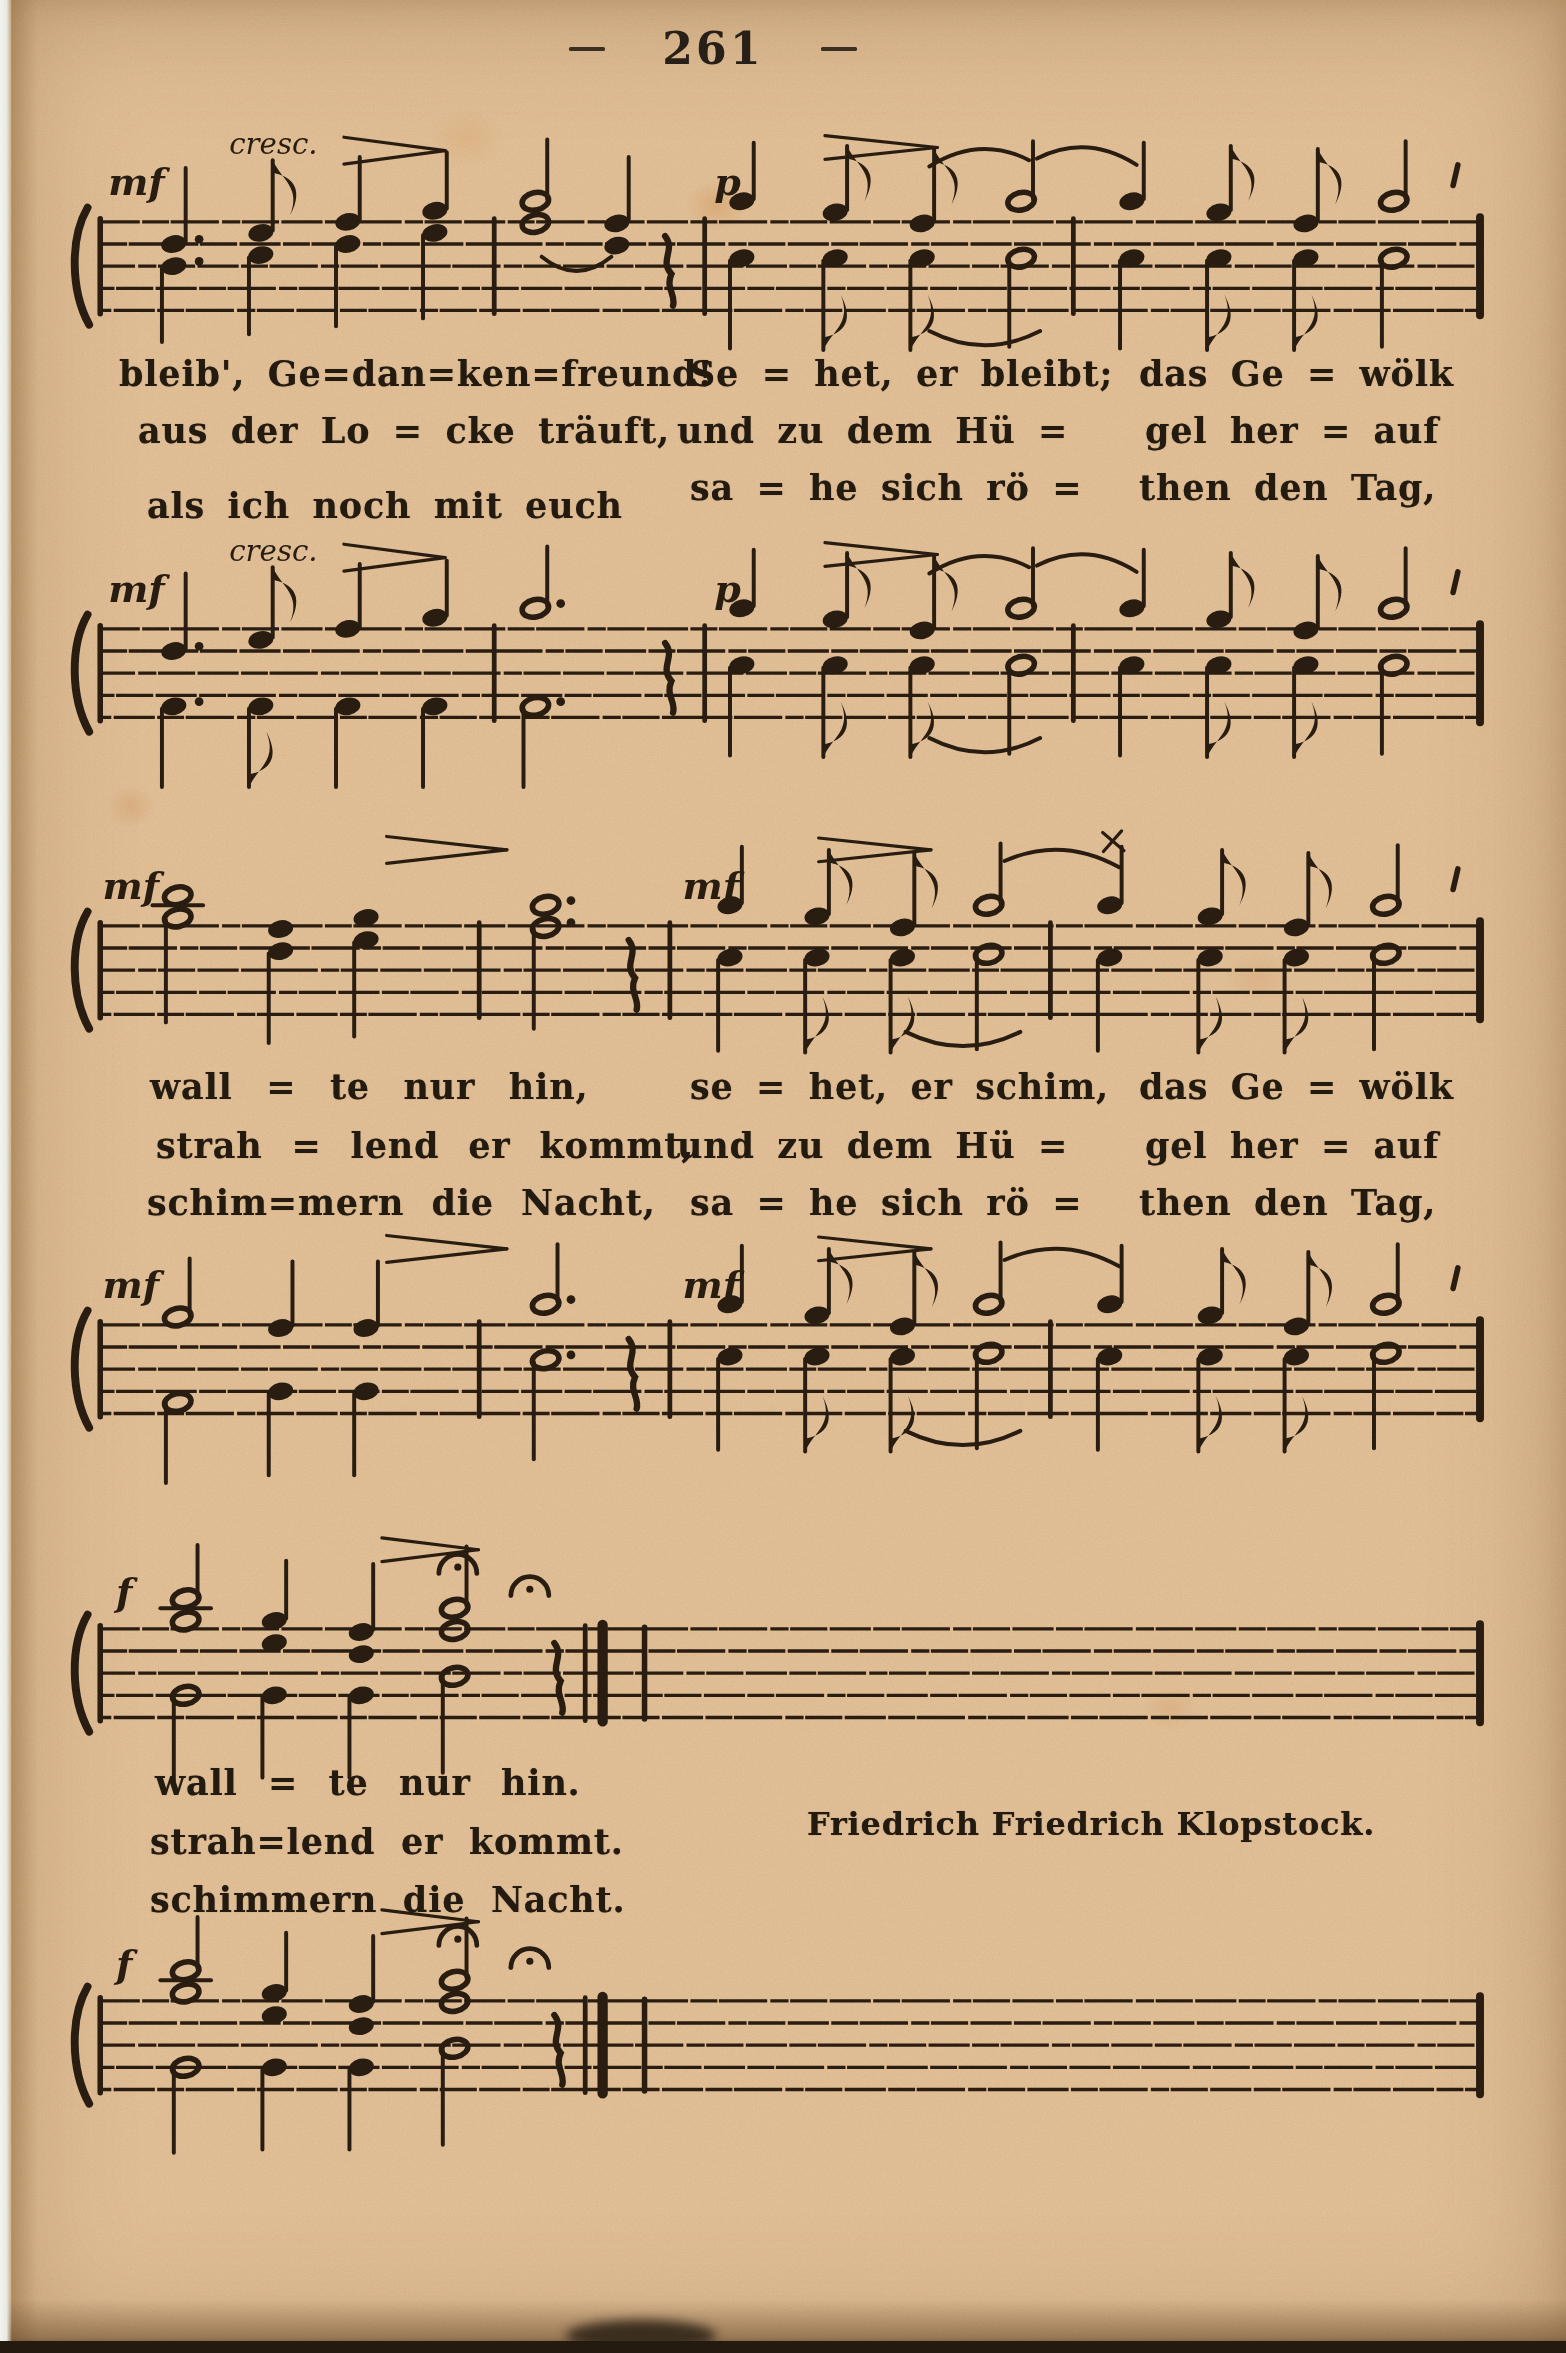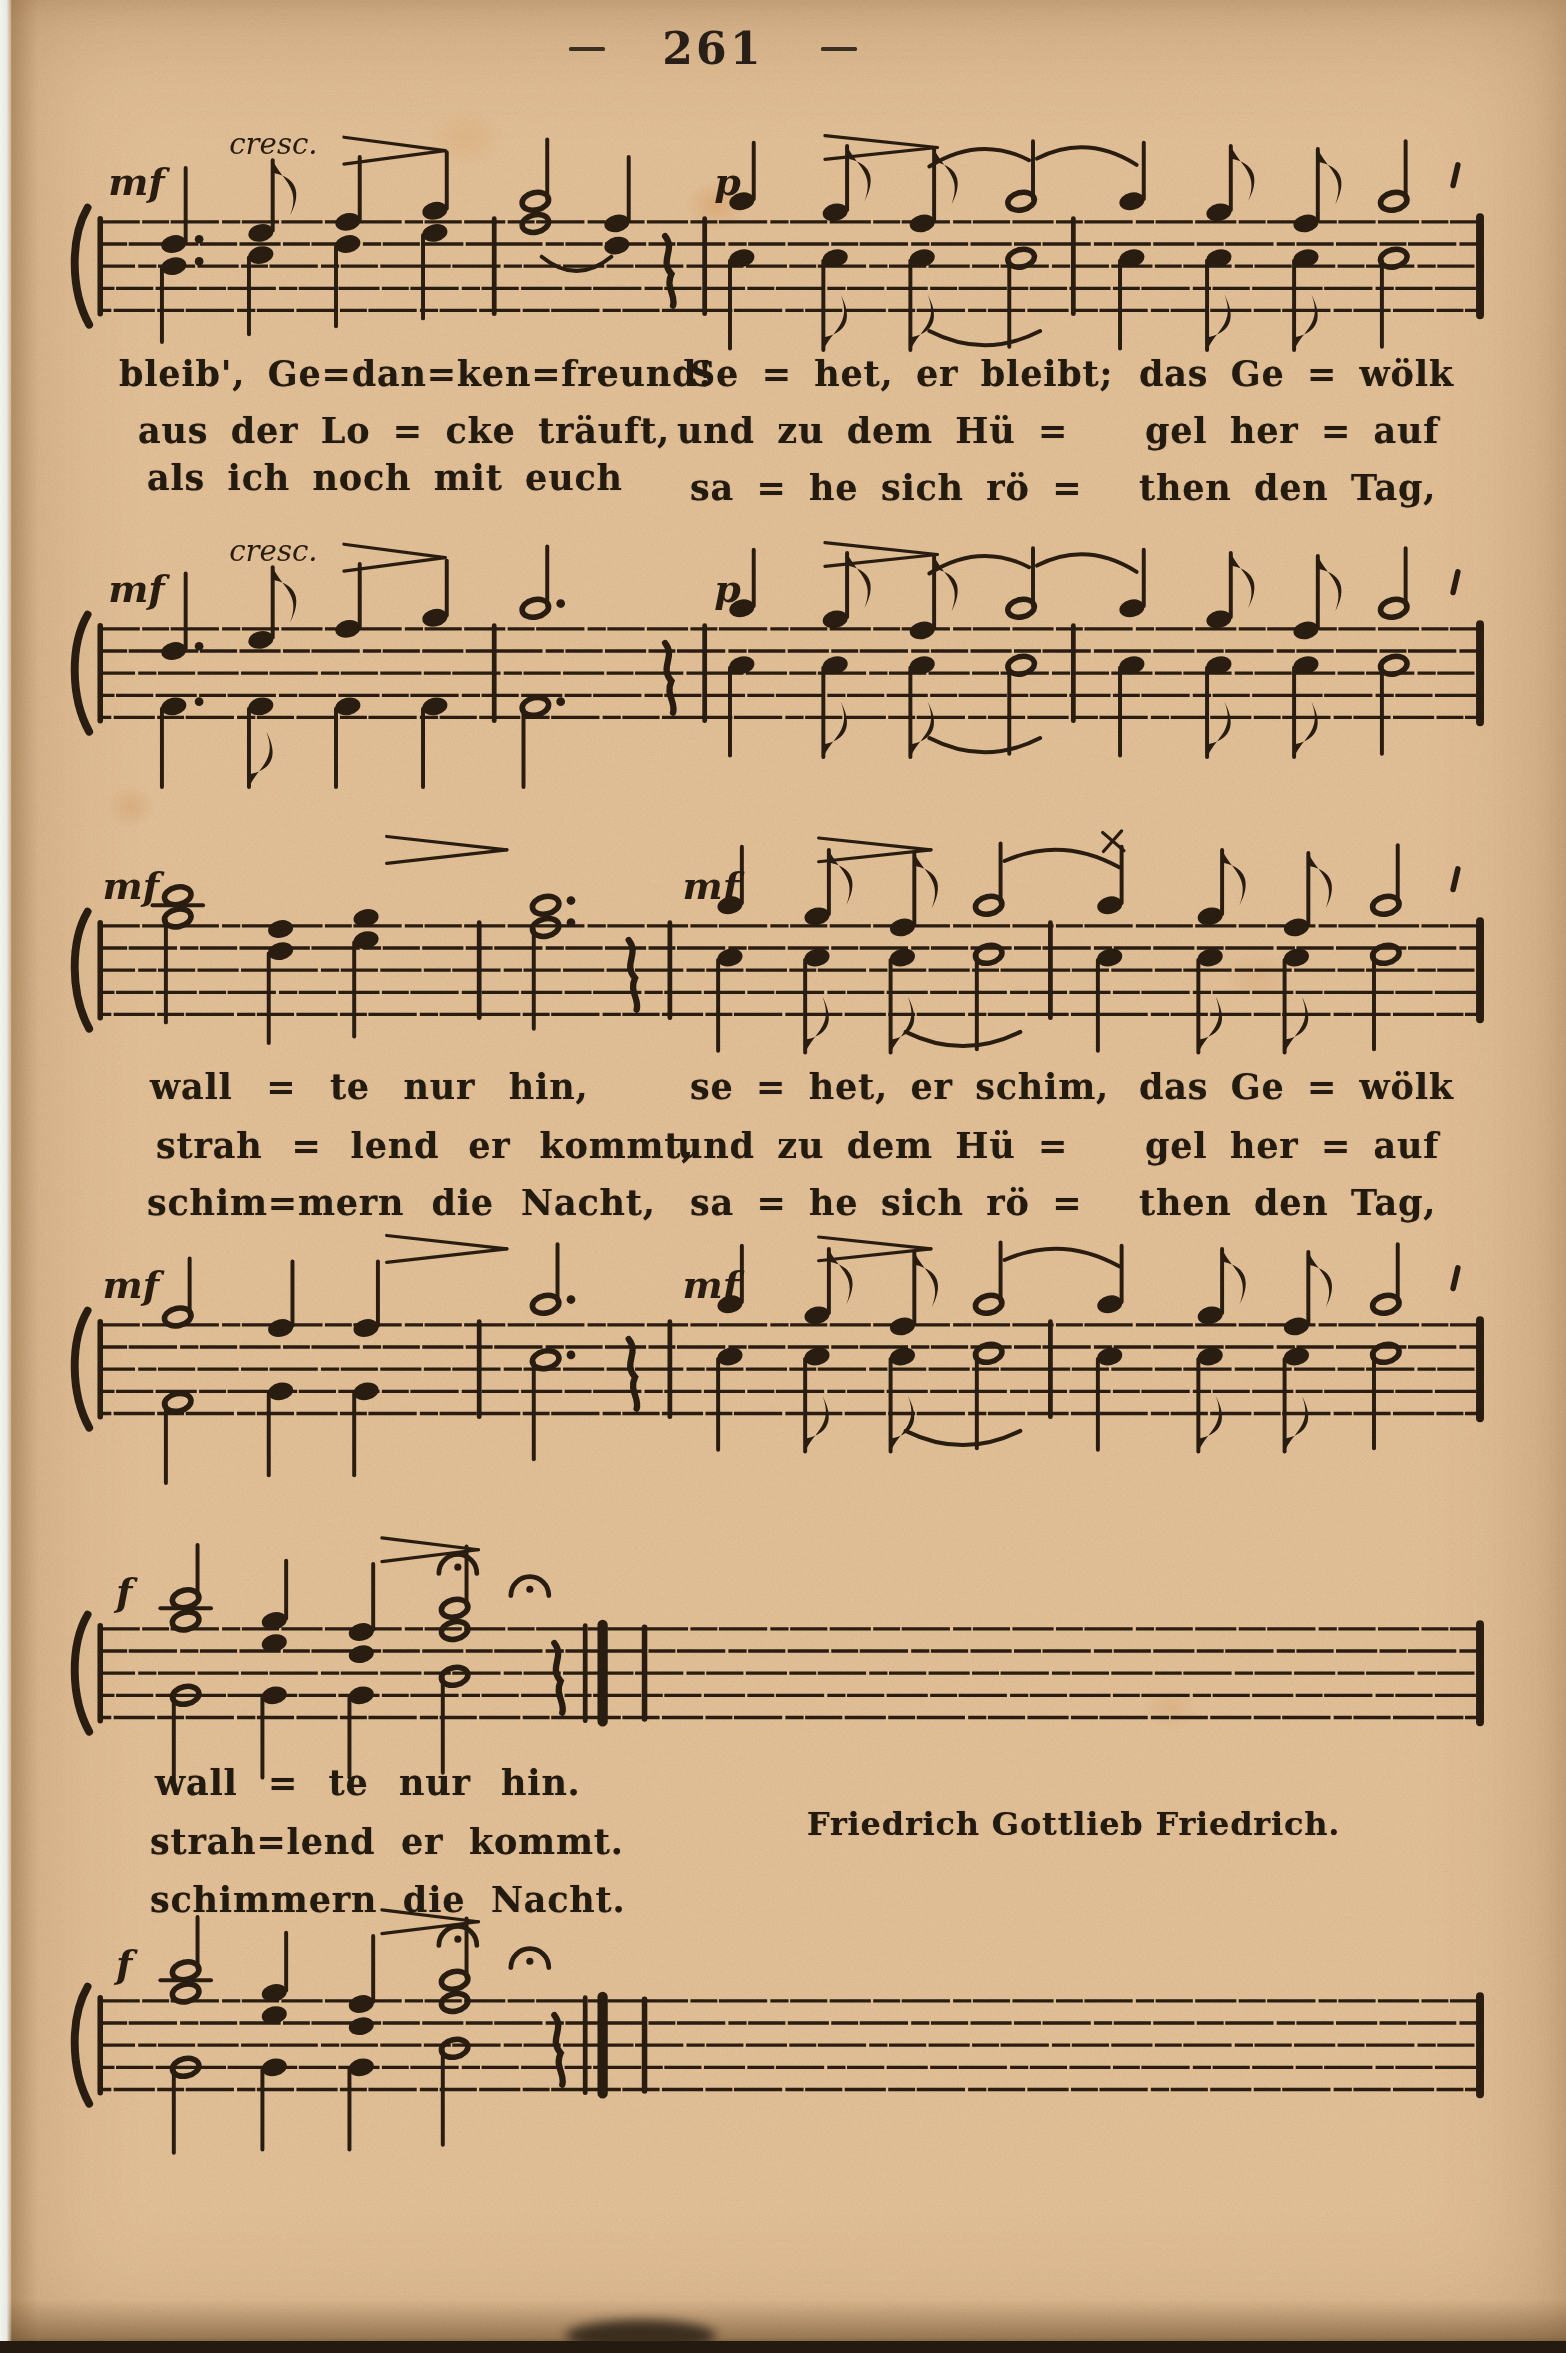--- a/index.html
+++ b/index.html
@@ -504,21 +504,21 @@
       <line x1="1786" y1="124" x2="1786" y2="248" stroke="#281d10" stroke-width="10" stroke-linecap="round"></line>
     </svg>
 
   <div>
     <span class="lyr" style="left:119px;top:356px">bleib', Ge=dan=ken=freund!</span>
     <span class="lyr" style="left:690px;top:356px">Se = het, er bleibt;</span>
     <span class="lyr" style="left:1139px;top:356px">das Ge = wölk</span>
     <span class="lyr" style="left:138px;top:413px">aus der Lo = cke träuft,</span>
     <span class="lyr" style="left:677px;top:413px">und zu dem Hü =</span>
     <span class="lyr" style="left:1145px;top:413px">gel her = auf</span>
-    <span class="lyr" style="left:147px;top:460px">als ich noch mit euch</span>
+    <span class="lyr" style="left:147px;top:488px">als ich noch mit euch</span>
     <span class="lyr" style="left:690px;top:470px">sa = he sich rö =</span>
     <span class="lyr" style="left:1139px;top:470px">then den Tag,</span>
   </div>
 
   <div>
     <span class="lyr" style="left:150px;top:1069px;word-spacing:20.6px">wall = te nur hin,</span>
     <span class="lyr" style="left:690px;top:1069px">se = het, er schim,</span>
     <span class="lyr" style="left:1139px;top:1069px">das Ge = wölk</span>
     <span class="lyr" style="left:156px;top:1128px;word-spacing:16px">strah = lend er kommt,</span>
     <span class="lyr" style="left:677px;top:1128px">und zu dem Hü =</span>
@@ -527,21 +527,21 @@
     <span class="lyr" style="left:690px;top:1185px">sa = he sich rö =</span>
     <span class="lyr" style="left:1139px;top:1185px">then den Tag,</span>
   </div>
 
   <div>
     <span class="lyr" style="left:155px;top:1765px;word-spacing:17.4px">wall = te nur hin.</span>
     <span class="lyr" style="left:150px;top:1824px;word-spacing:12.7px">strah=lend er kommt.</span>
     <span class="lyr" style="left:150px;top:1882px;word-spacing:12.7px">schimmern die Nacht.</span>
   </div>
 
-  <span class="attr" style="left:807px;top:1805px">Friedrich Gottlieb Friedrich.</span>
+  <span class="attr" style="left:807px;top:1805px">Friedrich Friedrich Klopstock.</span>
 
   <div class="edge-left"></div>
   <div class="edge-left-shadow"></div>
   <div class="bottom-shade"></div>
   <div class="bottom-blob"></div>
   <div class="bottom-band"></div>
 </div>
 
 
 </body></html>

